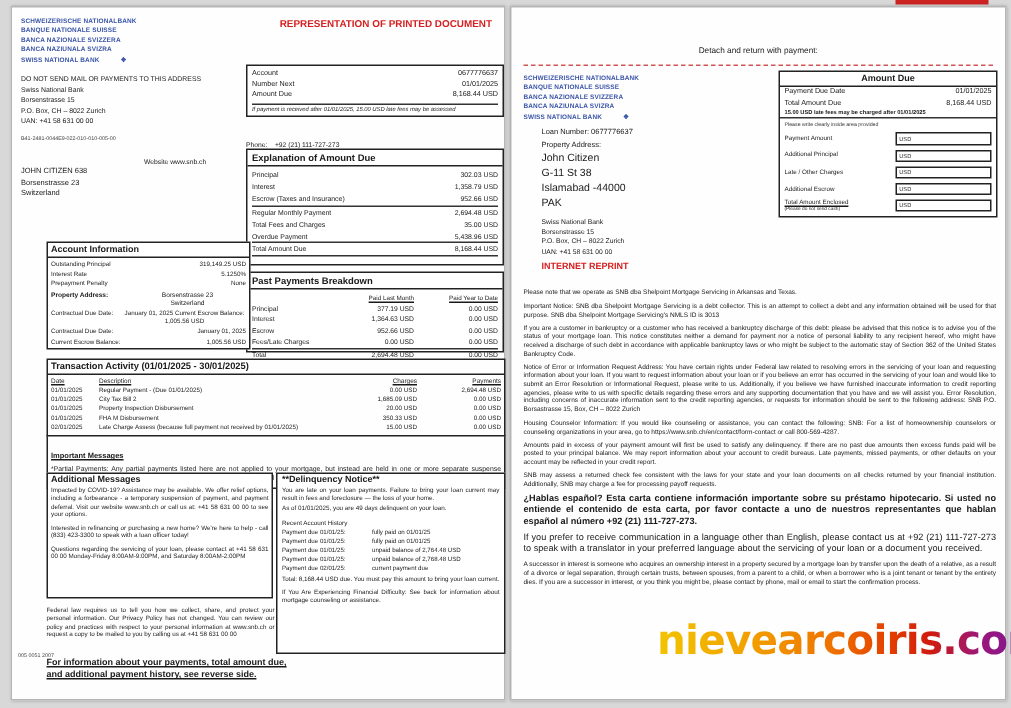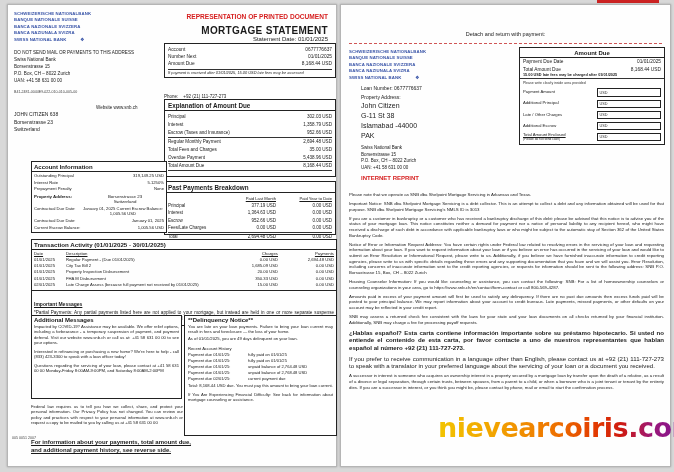--- a/index.html
+++ b/index.html
@@ -94,24 +94,20 @@
     <div>BANCA NAZIONALE SVIZZERA</div>
     <div>BANCA NAZIUNALA SVIZRA</div>
     <div class="lh-last">
         <span>SWISS NATIONAL BANK</span>
         <span class="diamond">❖</span>
       </div>
   </div>
 
   <div class="abs red bold" style="right:8px;top:8px;font-size:6.6px">REPRESENTATION OF PRINTED DOCUMENT</div>
 
-  <div class="abs rt" style="right:8px;top:20px">
-    <div class="bold" style="font-size:10px;letter-spacing:.3px">MORTGAGE STATEMENT</div>
-    <div style="font-size:6px">Statement Date: 01/01/2025</div>
-  </div>
 
   <div class="abs" style="left:6px;top:45px;font-size:4.6px;line-height:1.5">
     <div>DO NOT SEND MAIL OR PAYMENTS TO THIS ADDRESS</div>
     <div>Swiss National Bank</div>
     <div>Borsenstrasse 15</div>
     <div>P.O. Box, CH – 8022 Zurich</div>
     <div>UAN: +41 58 631 00 00</div>
   </div>
 
   <div class="abs" style="left:6px;top:85px;font-size:3.6px;color:#444">B41-2481-0044E9-022-010-010-005-00</div>

